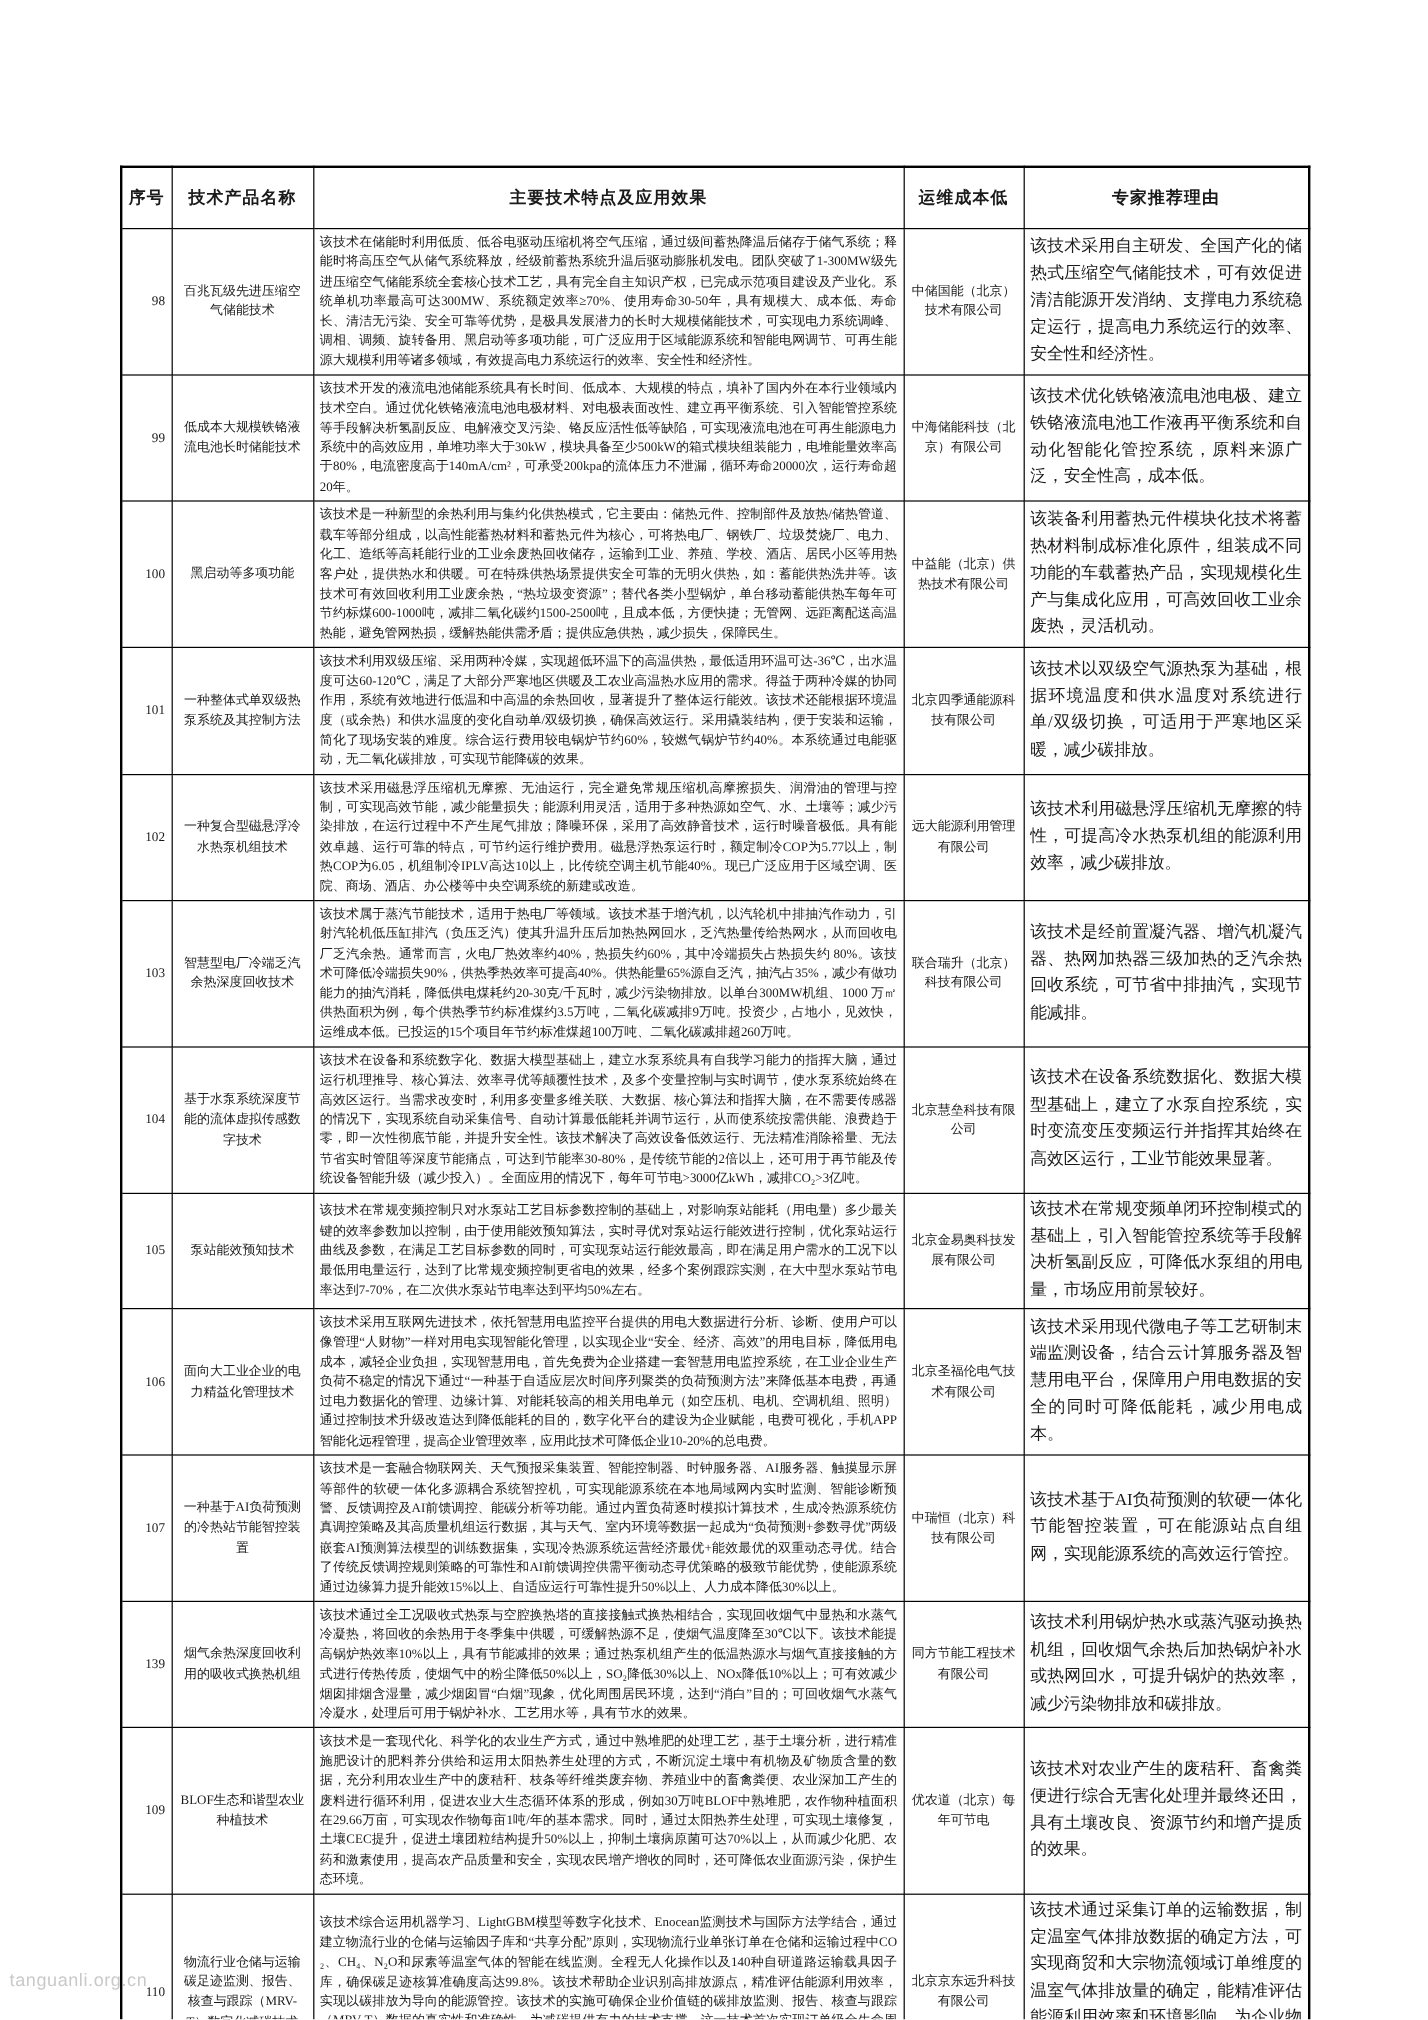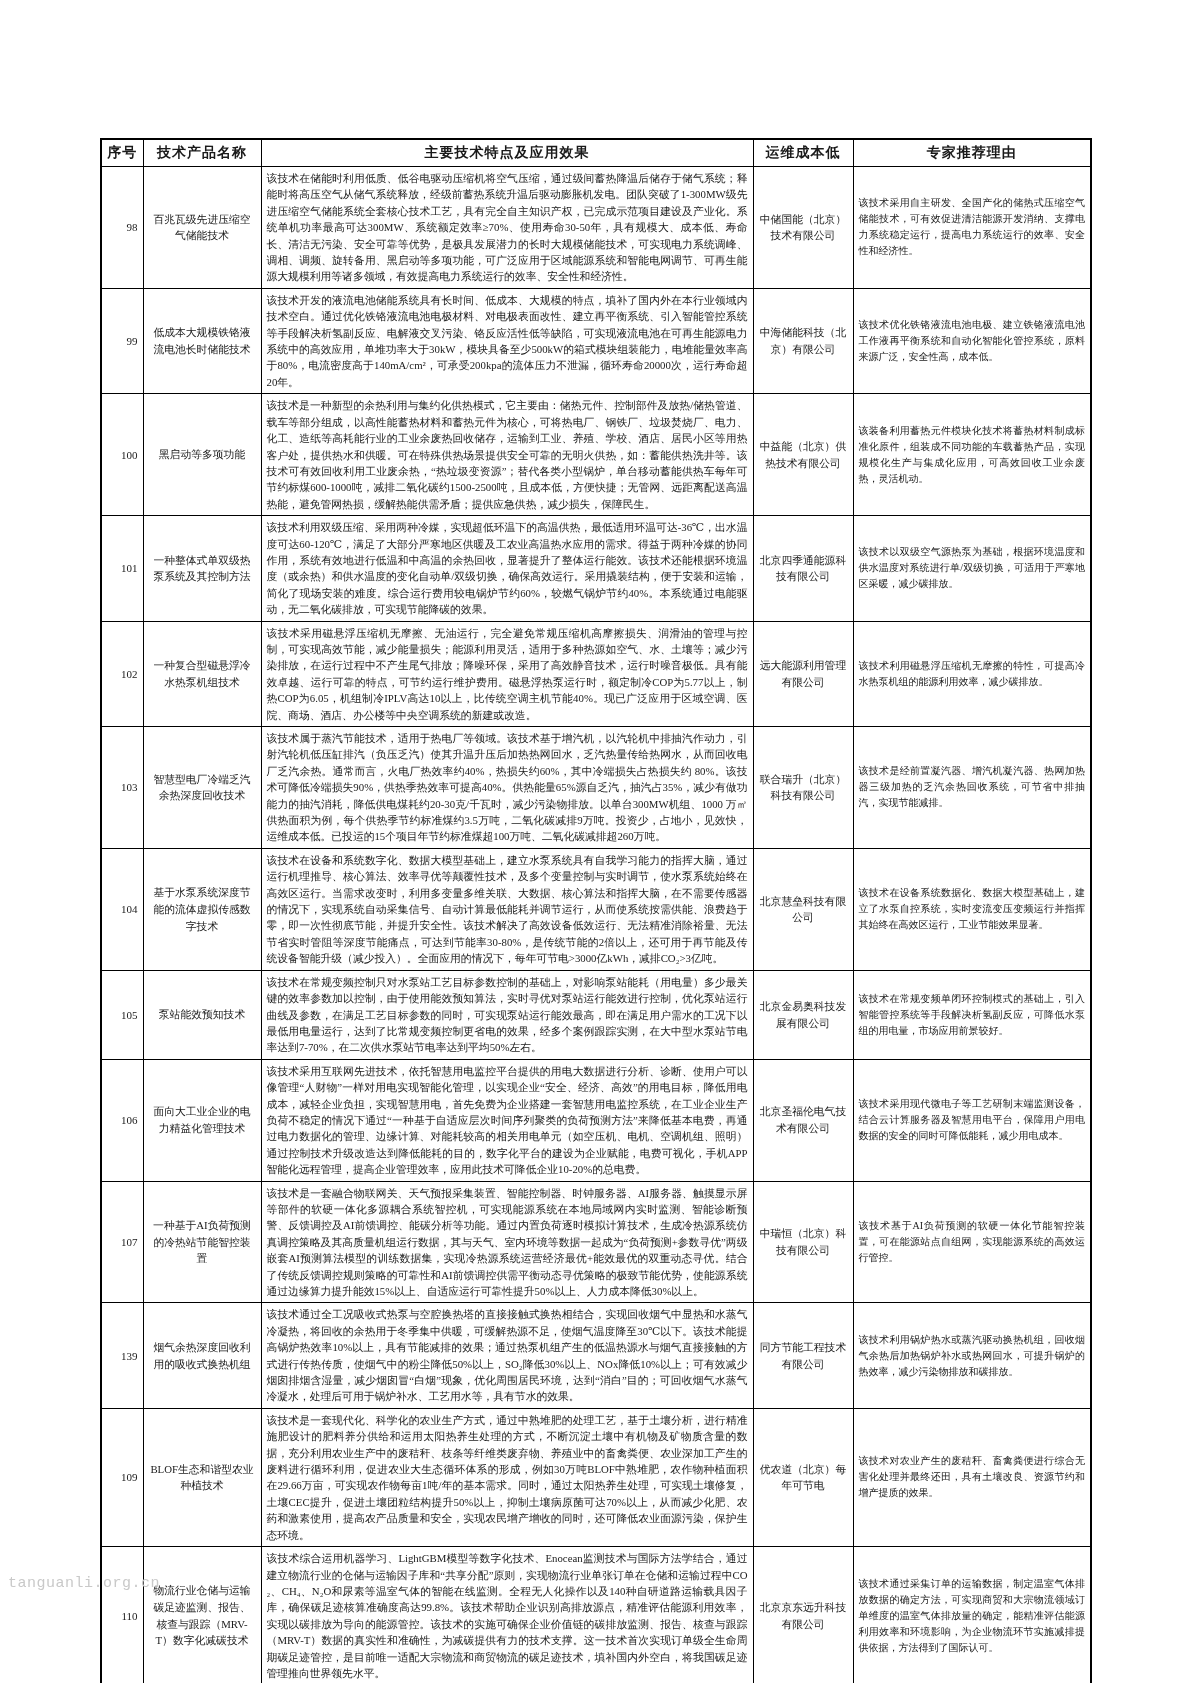--- a/index.html
+++ b/index.html
@@ -24,21 +24,21 @@
   table.rec th, table.rec td{
     border:1px solid #000;
     vertical-align:middle;
     padding:3px 5px;
     word-break:break-all;
   }
   table.rec th{
     font-size:14px;
     font-weight:bold;
     text-align:center;
-    padding:4px 2px;
+    padding:16px 2px;
     letter-spacing:1px;
   }
   td.c-no{
     text-align:right;
     font-size:11px;
     padding:2px;
   }
   td.c-name{
     text-align:center;
     font-size:10.8px;
@@ -54,29 +54,29 @@
   }
   td.c-app{
     text-align:center;
     font-size:10.8px;
     line-height:1.55;
     padding:2px 4px;
   }
   td.c-reason{
     text-align:justify;
     text-justify:inter-ideograph;
-    font-size:10px;
+    font-size:14px;
     line-height:1.6;
     padding:4px 8px;
   }
   .watermark{
     position:absolute;
     left:8px;
-    top:1575px;
-    font-family:Liberation Mono, monospace;
+    top:1642px;
+    font-family:Liberation Sans, sans-serif;
     font-size:15px;
     color:#c9c9c9;
     letter-spacing:0.5px;
   }
 </style>
 </head>
 <body>
 
 <div class="page">
 

